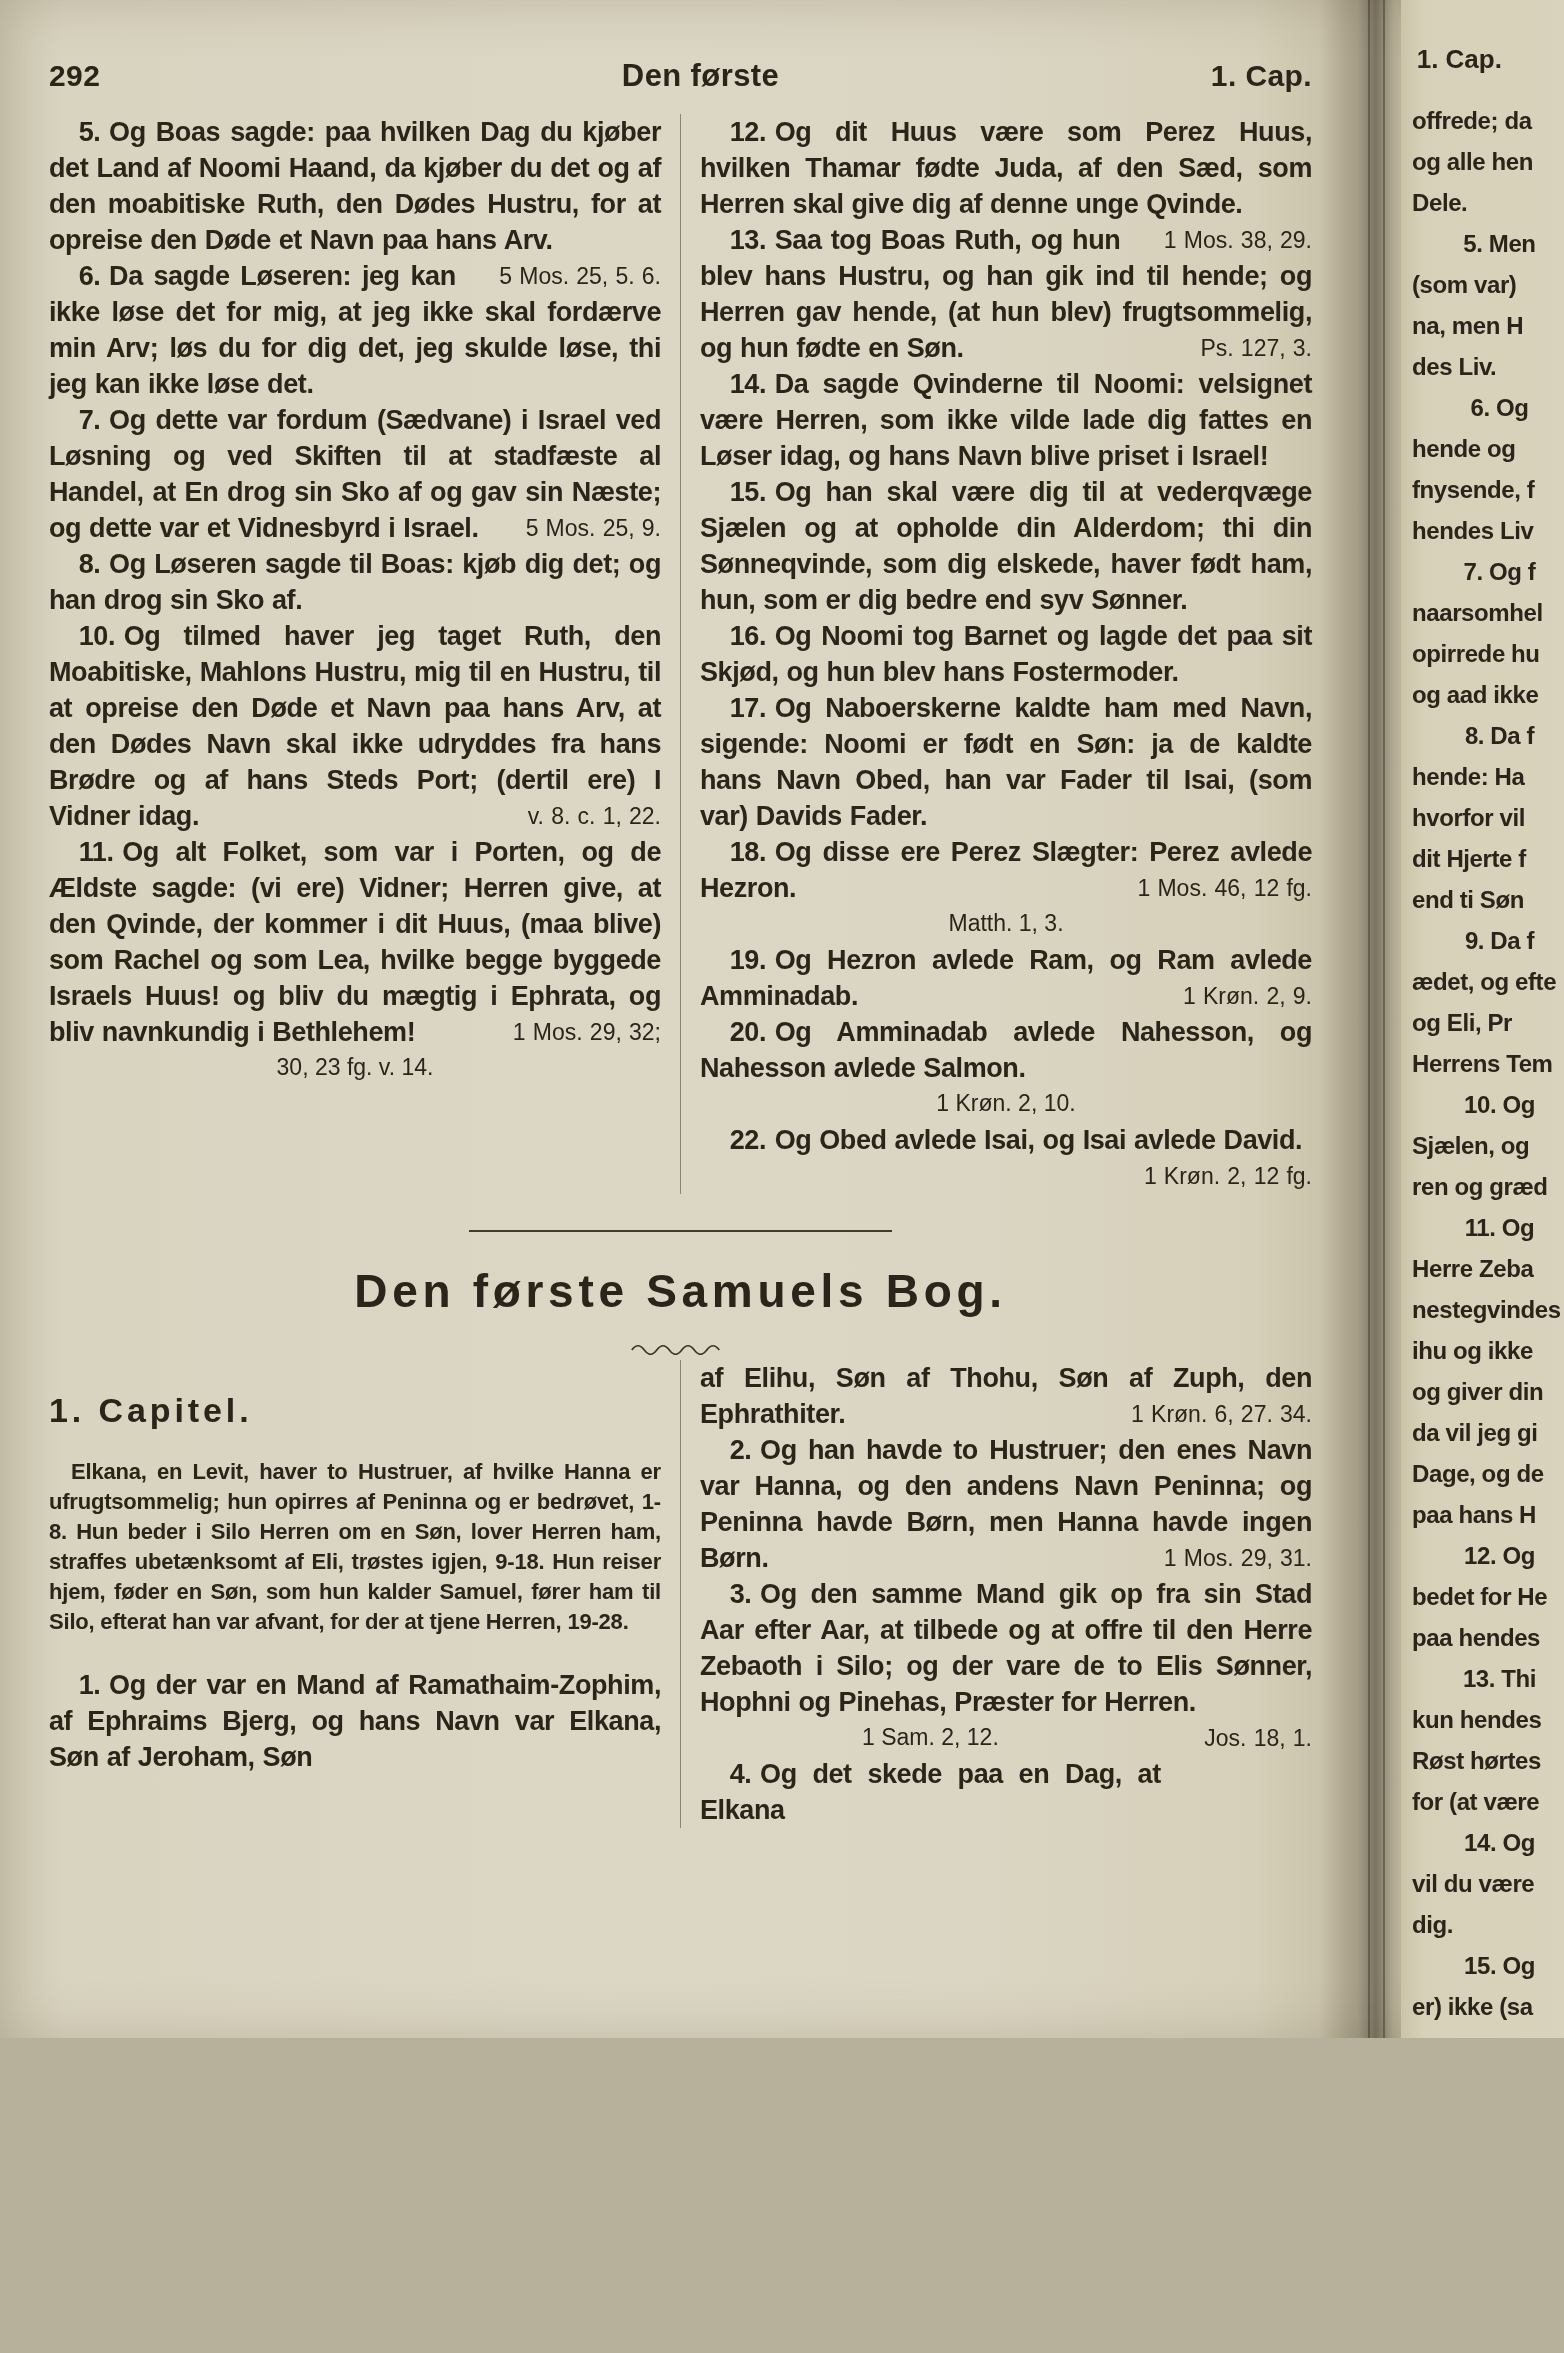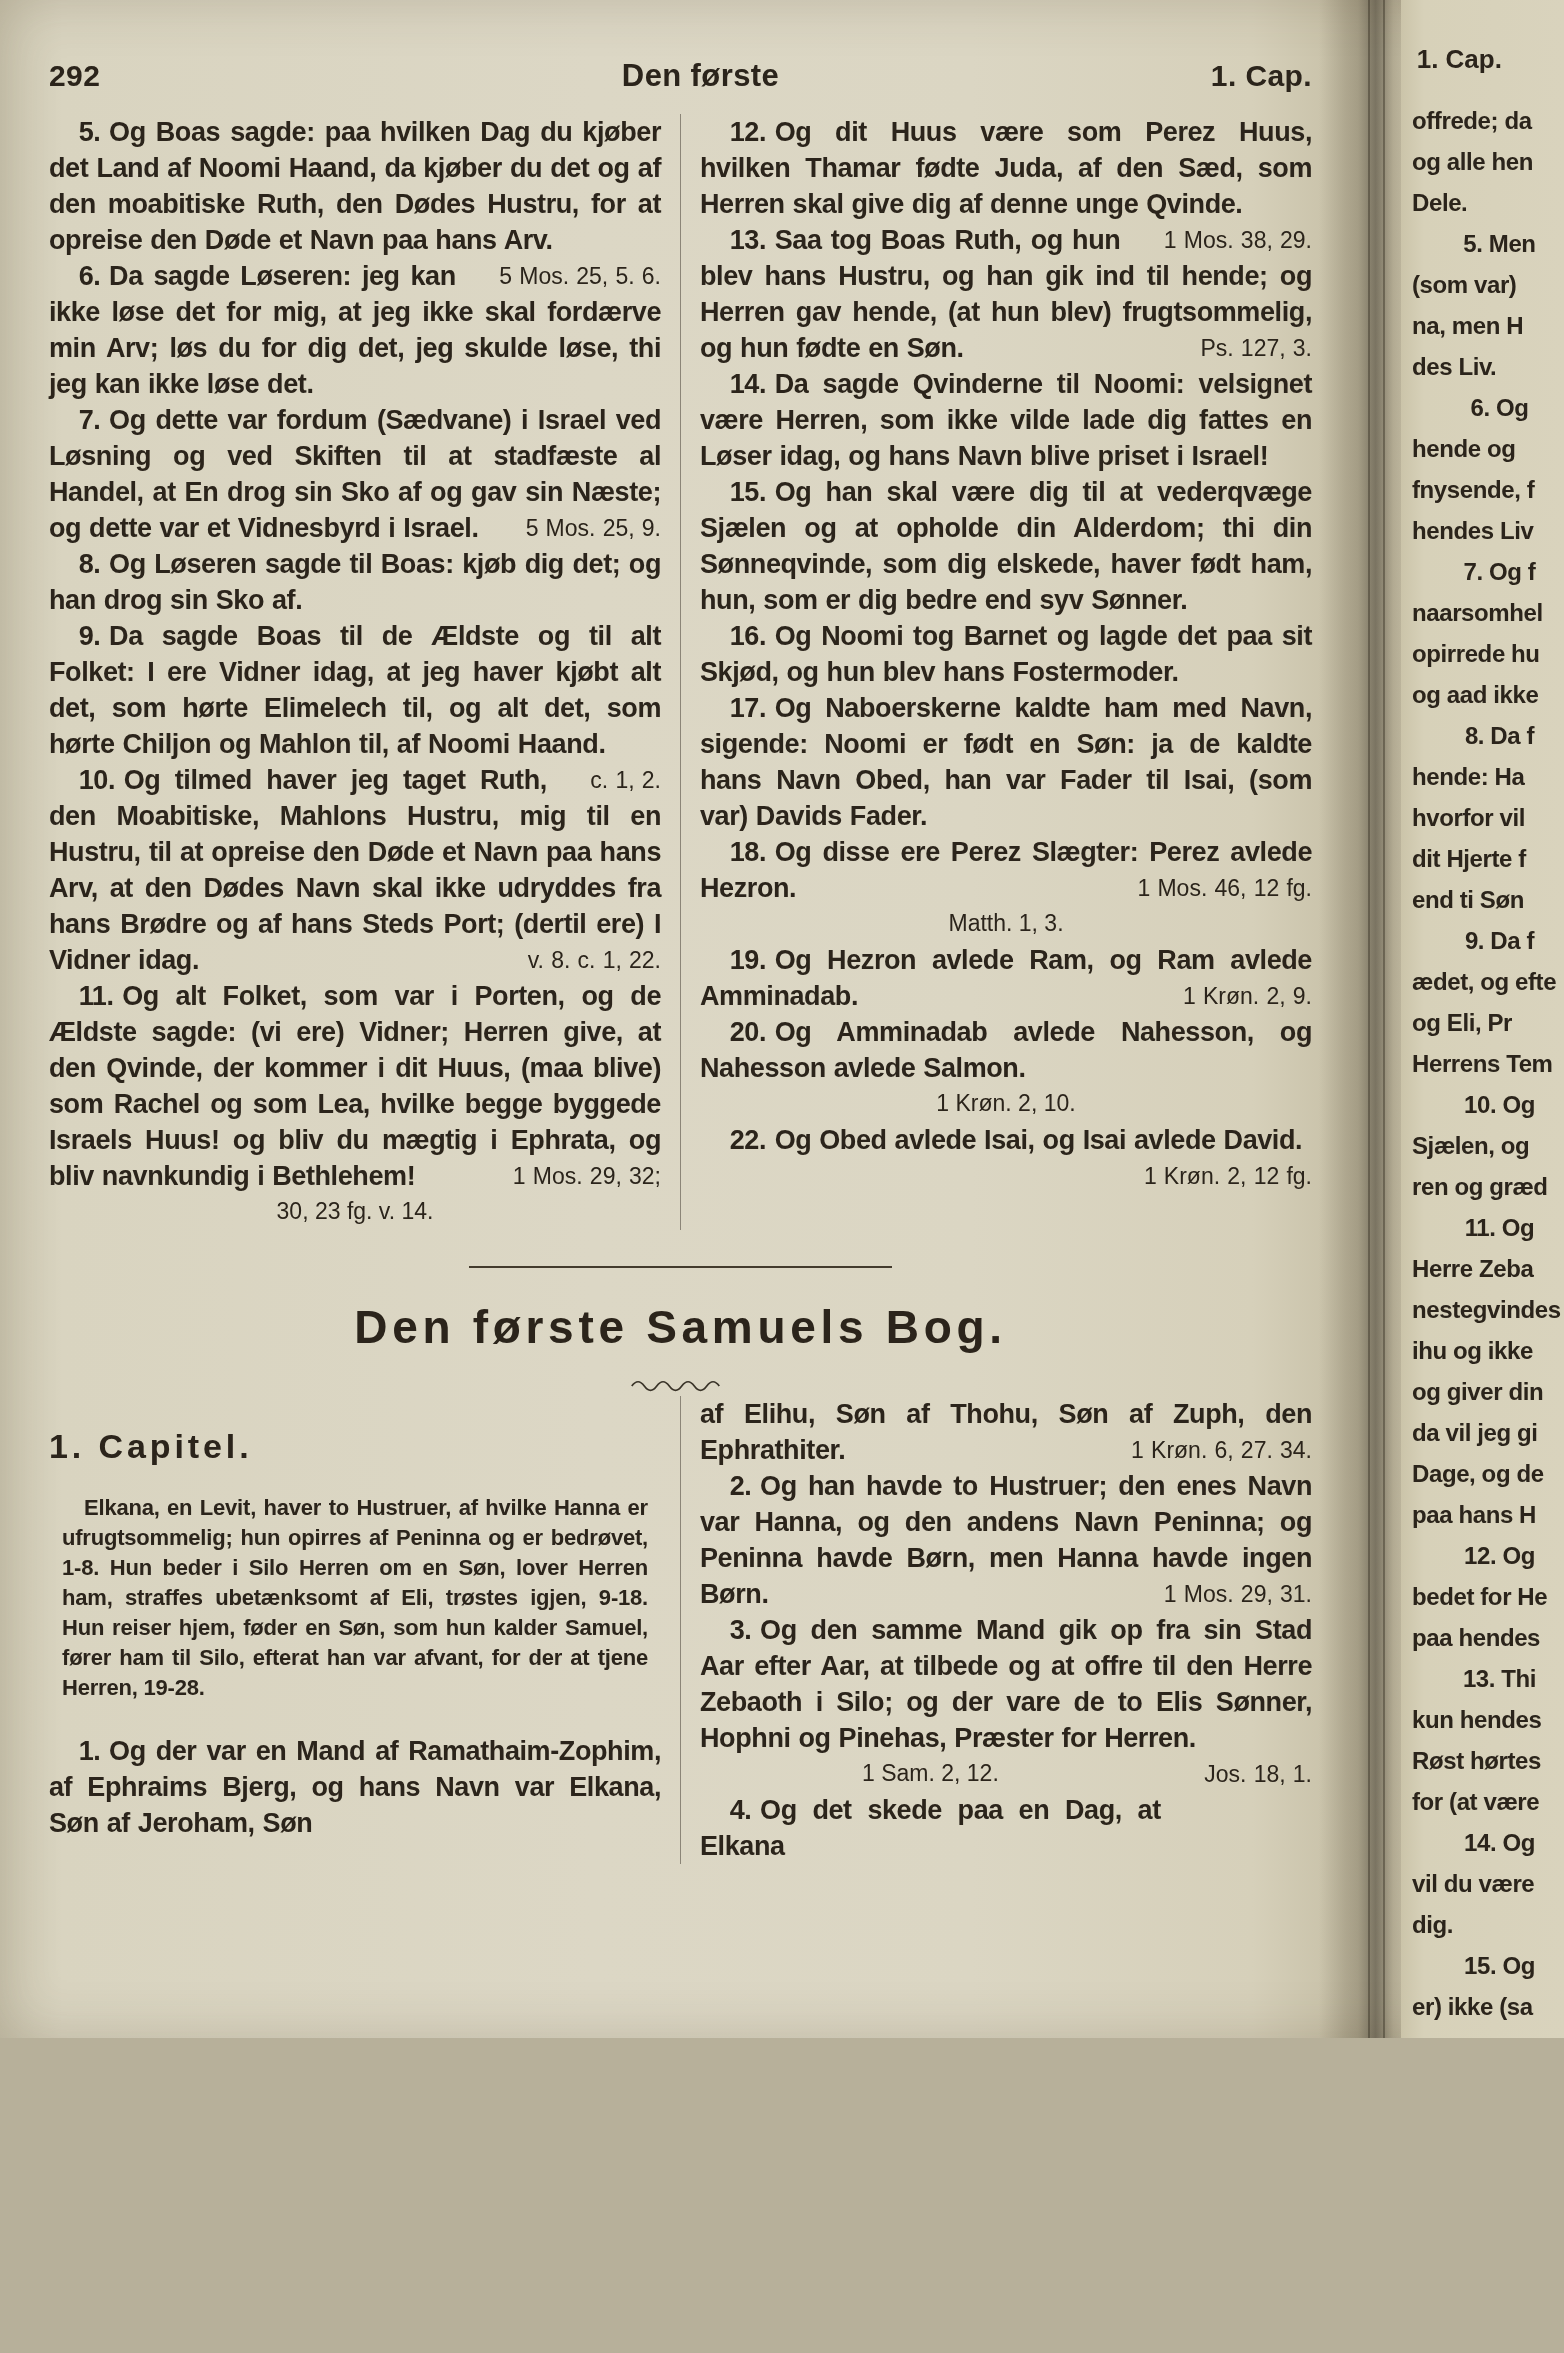--- a/index.html
+++ b/index.html
@@ -29,21 +29,21 @@
     font-size:27px;line-height:36px;letter-spacing:-0.4px;word-spacing:0.8px;}
   .verse.no-indent{text-indent:0;}
   .vnum{margin-right:.32em;}
   .vref{float:right;font-weight:normal;font-size:23px;letter-spacing:0;margin-left:.6em;}
   .vref-center{text-align:center;font-weight:normal;font-size:23px;line-height:31px;margin:1.6px 0 3.1px;}
   .section-divider{width:423px;height:2.3px;background:#433b2d;margin:36px auto 0;}
   .book-title{margin:32px 0 0;text-align:center;font-size:46px;letter-spacing:4.7px;font-weight:bold;}
   .ornament{display:block;margin:25px auto 0;}
   .samuel-cols{margin-top:4.7px;}
   .chapter-heading{margin:31px 0 27px;text-align:left;font-size:34px;letter-spacing:3.9px;font-weight:bold;}
-  .summary{margin:0 13px 30px;font-size:22px;line-height:30px;text-align:justify;text-indent:1em;
+  .summary{margin:0 0 30px;font-size:22px;line-height:30px;text-align:justify;text-indent:1em;
     letter-spacing:-0.2px;}
   
   .gutter{position:absolute;left:1319px;top:0;width:103px;height:2354px;pointer-events:none;
     background:linear-gradient(90deg, rgba(60,50,30,0) 0%, rgba(60,50,30,.26) 38%,
       rgba(26,20,10,.46) 55%, rgba(60,50,30,.2) 72%, rgba(60,50,30,0) 100%);}
   .crease{position:absolute;top:0;height:2354px;width:2.3px;background:rgba(32,25,13,.35);}
   .crease.c1{left:1368px;}
   .crease.c2{left:1383px;}
   
   .next-page{position:absolute;left:1401px;top:0;width:164px;height:2354px;overflow:hidden;
@@ -82,24 +82,20 @@
   <p class="verse">
     <span class="vnum">7.</span><span class="vtext">Og dette var fordum (Sædvane) i Israel ved Løsning og ved Skiften til at stadfæste al Handel, at En drog sin Sko af og gav sin Næste; og dette var et Vidnesbyrd i Israel.</span>
     <span class="vref">5 Mos. 25, 9.</span>
   </p>
 
   <p class="verse">
     <span class="vnum">8.</span><span class="vtext">Og Løseren sagde til Boas: kjøb dig det; og han drog sin Sko af.</span>
     
   </p>
 
-  <p class="verse">
-    <span class="vnum">9.</span><span class="vtext">Da sagde Boas til de Ældste og til alt Folket: I ere Vidner idag, at jeg haver kjøbt alt det, som hørte Elimelech til, og alt det, som hørte Chiljon og Mahlon til, af Noomi Haand.</span>
-    <span class="vref">c. 1, 2.</span>
-  </p>
 
   <p class="verse">
     <span class="vnum">10.</span><span class="vtext">Og tilmed haver jeg taget Ruth, den Moabitiske, Mahlons Hustru, mig til en Hustru, til at opreise den Døde et Navn paa hans Arv, at den Dødes Navn skal ikke udryddes fra hans Brødre og af hans Steds Port; (dertil ere) I Vidner idag.</span>
     <span class="vref">v. 8. c. 1, 22.</span>
   </p>
 
   <p class="verse">
     <span class="vnum">11.</span><span class="vtext">Og alt Folket, som var i Porten, og de Ældste sagde: (vi ere) Vidner; Herren give, at den Qvinde, der kommer i dit Huus, (maa blive) som Rachel og som Lea, hvilke begge byggede Israels Huus! og bliv du mægtig i Ephrata, og bliv navnkundig i Bethlehem!</span>
     <span class="vref">1 Mos. 29, 32;</span>
   </p>

